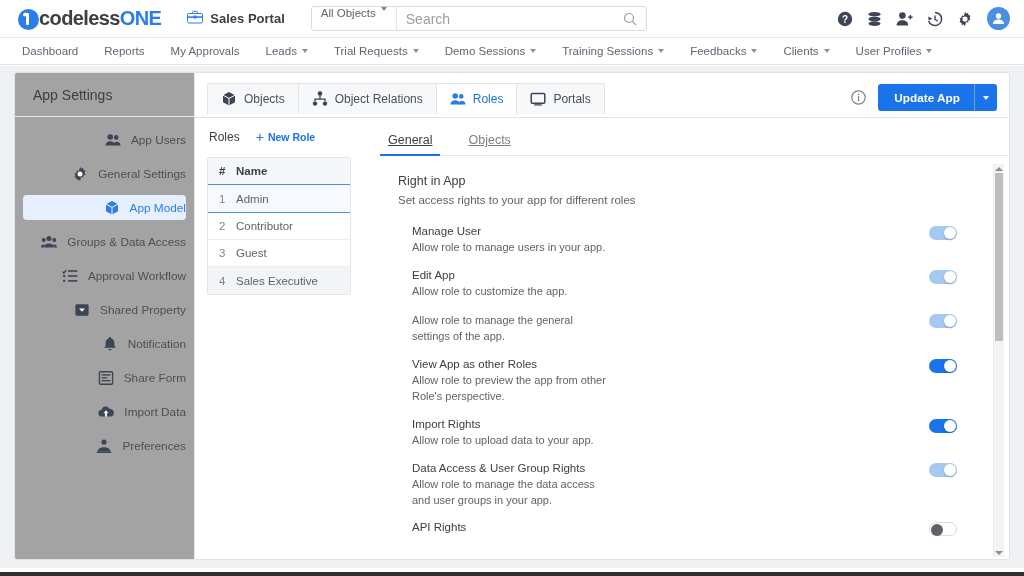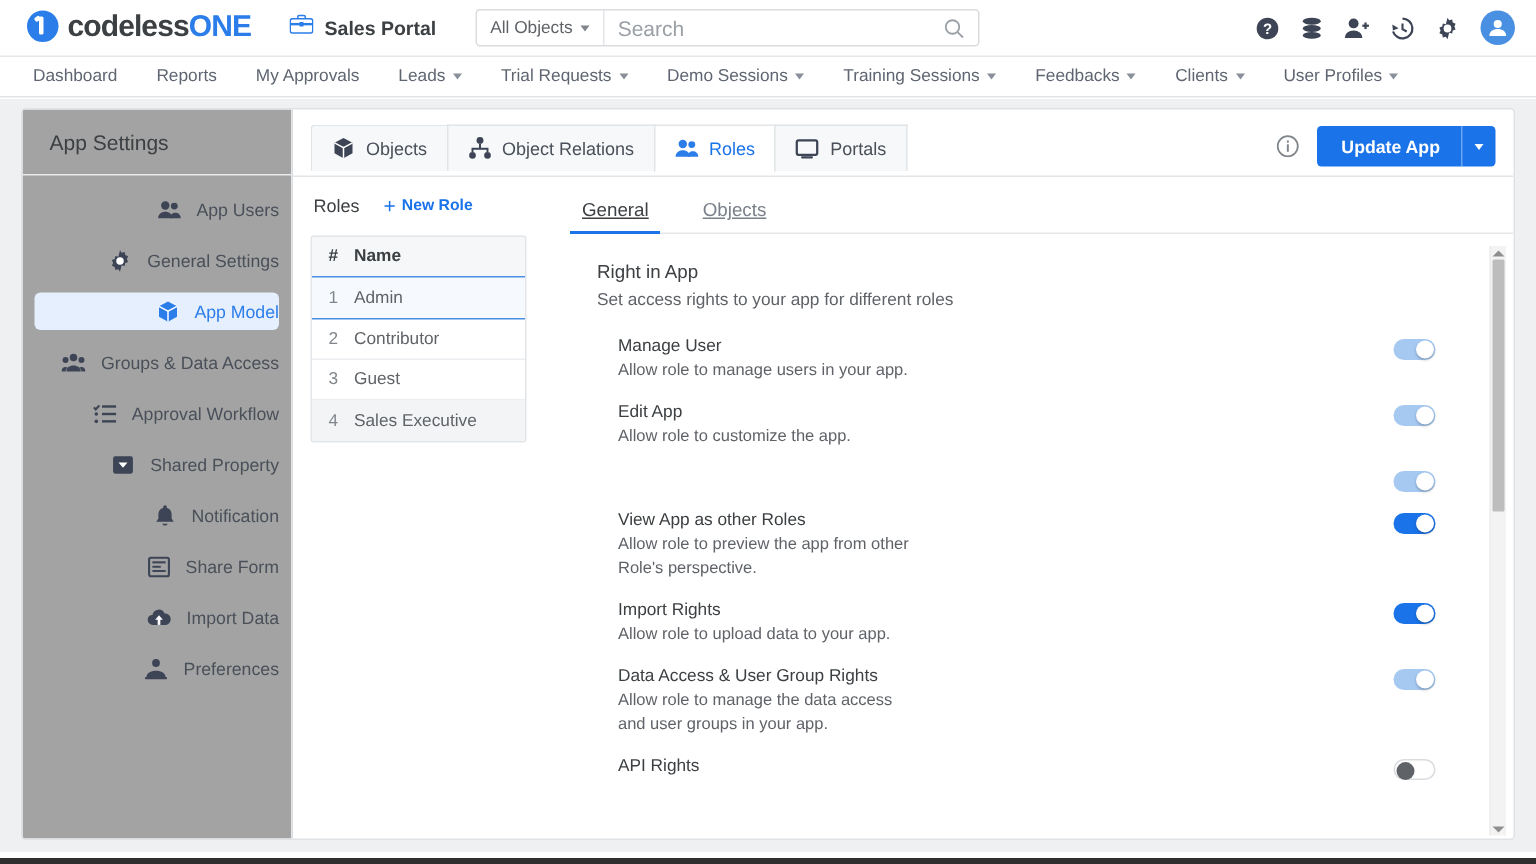--- a/index.html
+++ b/index.html
@@ -21,21 +21,21 @@
   .topbar {
     height: 38px;
     background: #ffffff;
     display: flex;
     align-items: center;
     padding: 0 14px 0 18px;
     border-bottom: 1px solid #e6e8eb;
     position: relative;
     z-index: 5;
   }
-  .brand { display: flex; align-items: flex-start; gap: 6px; }
+  .brand { display: flex; align-items: flex-end; }
   .brand-mark {
     width: 21px; height: 21px; border-radius: 50%;
     background: #2b7de9; position: relative;
   }
   .brand-mark::after {
     content: "";
     position: absolute; left: 8px; top: 4px;
     width: 3px; height: 12px; background: #fff; border-radius: 1px;
   }
   .brand-mark::before {
@@ -57,21 +57,21 @@
   .portal-name { font-size: 13px; color: #3c4043; font-weight: bold; }
 
   .searchbox {
     margin-left: 26px;
     width: 336px; height: 25px;
     border: 1px solid #dadce0; border-radius: 3px;
     display: flex; align-items: center;
     background: #fff;
   }
   .obj-select {
-    display: flex; align-items: center; gap: 5px;
+    display: flex; align-items: flex-start; gap: 5px;
     padding: 0 9px; height: 100%;
     border-right: 1px solid #e3e5e8;
     font-size: 11.5px; color: #5f6368;
     white-space: nowrap;
   }
   .caret {
     width: 0; height: 0;
     border-left: 3.5px solid transparent;
     border-right: 3.5px solid transparent;
     border-top: 4.5px solid #80868b;
@@ -677,20 +677,21 @@
                         <div class="right-desc">Allow role to customize the app.</div>
                       </div>
                       <div class="right-ctl">
                         <div class="toggle ">
                           <span class="knob"></span>
                         </div>
                       </div>
                     </div>
                     <div class="right-row">
                       <div class="right-txt">
+                        <div class="right-desc">Allow role to manage the general settings of the app.</div>
                       </div>
                       <div class="right-ctl">
                         <div class="toggle ">
                           <span class="knob"></span>
                         </div>
                       </div>
                     </div>
                     <div class="right-row">
                       <div class="right-txt">
                         <div class="right-name">View App as other Roles</div>

